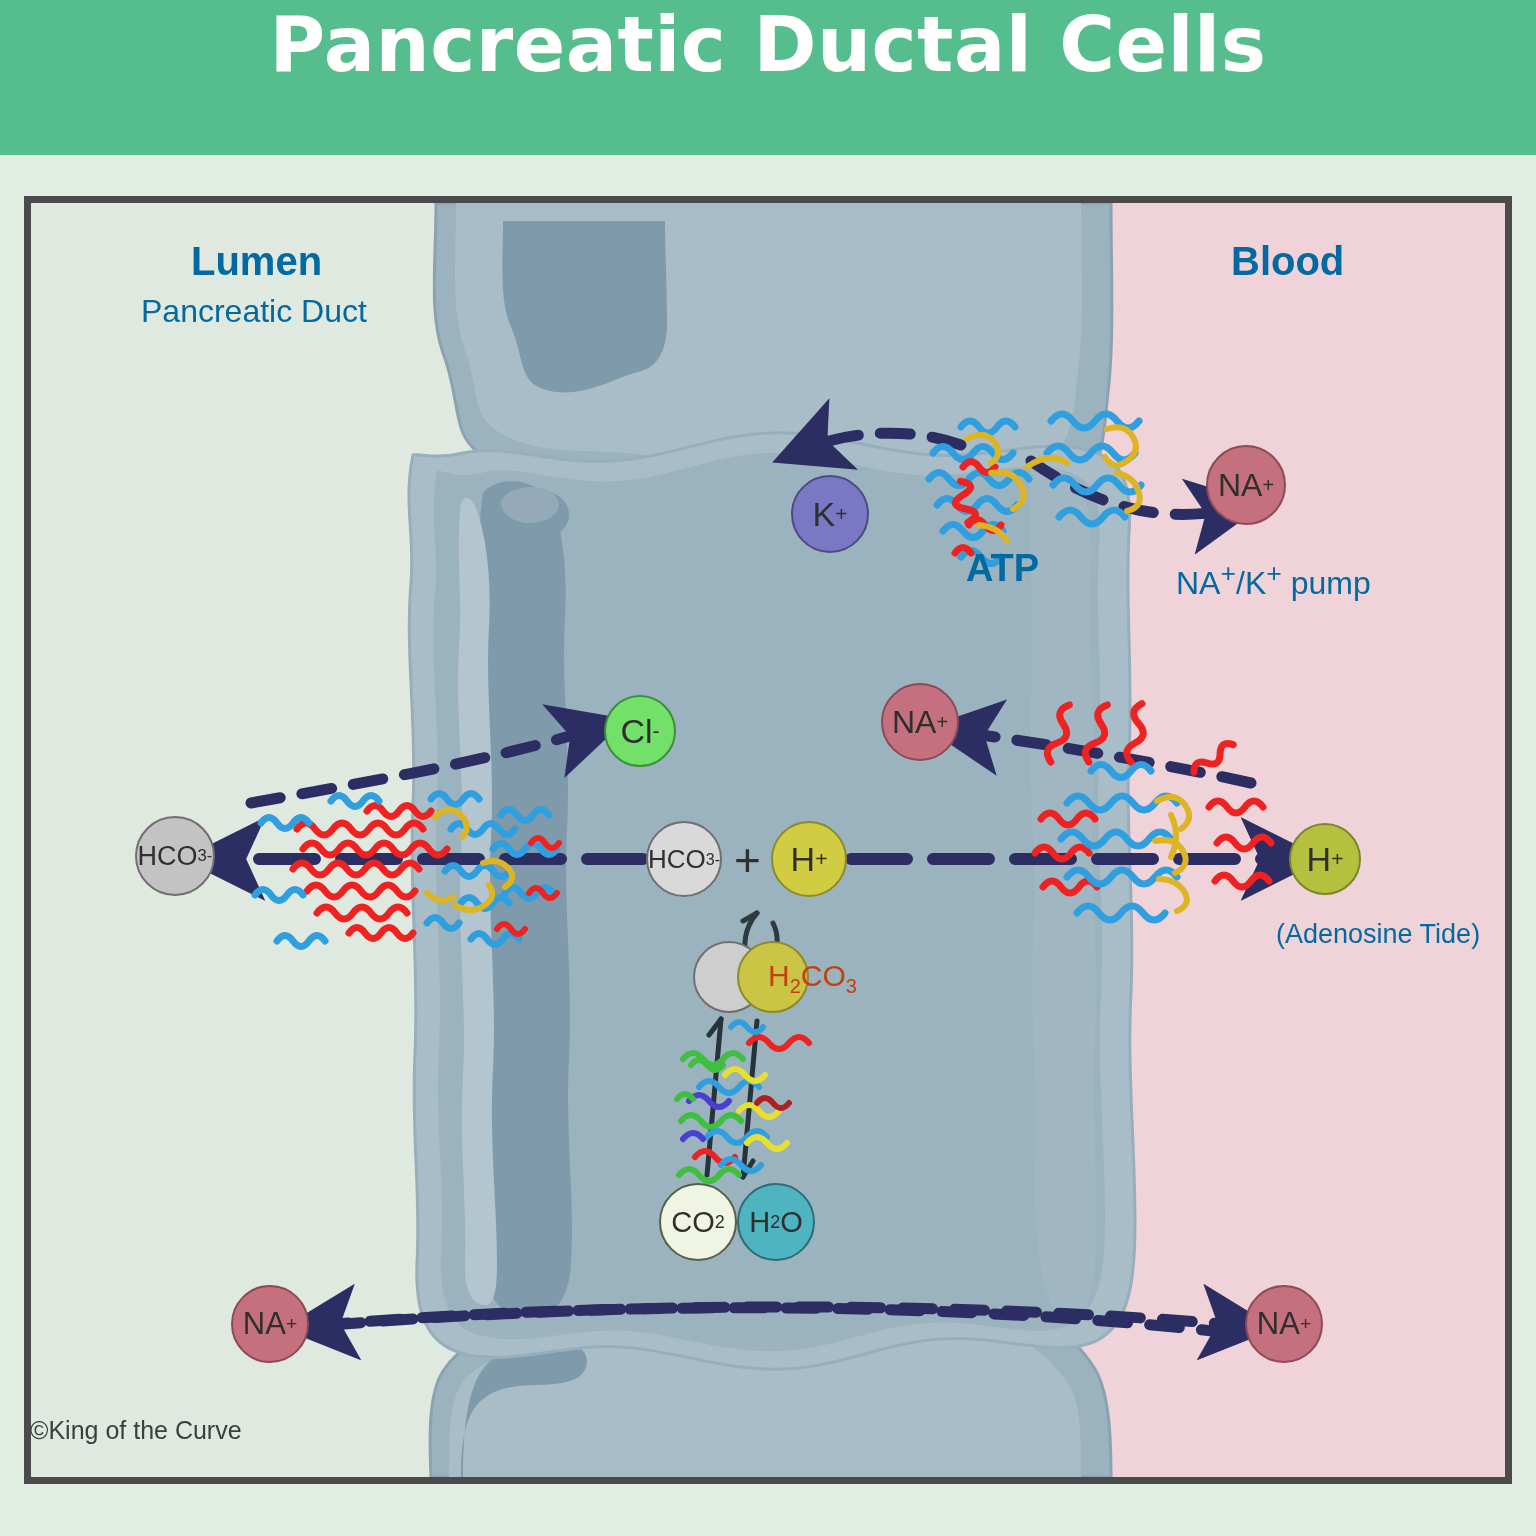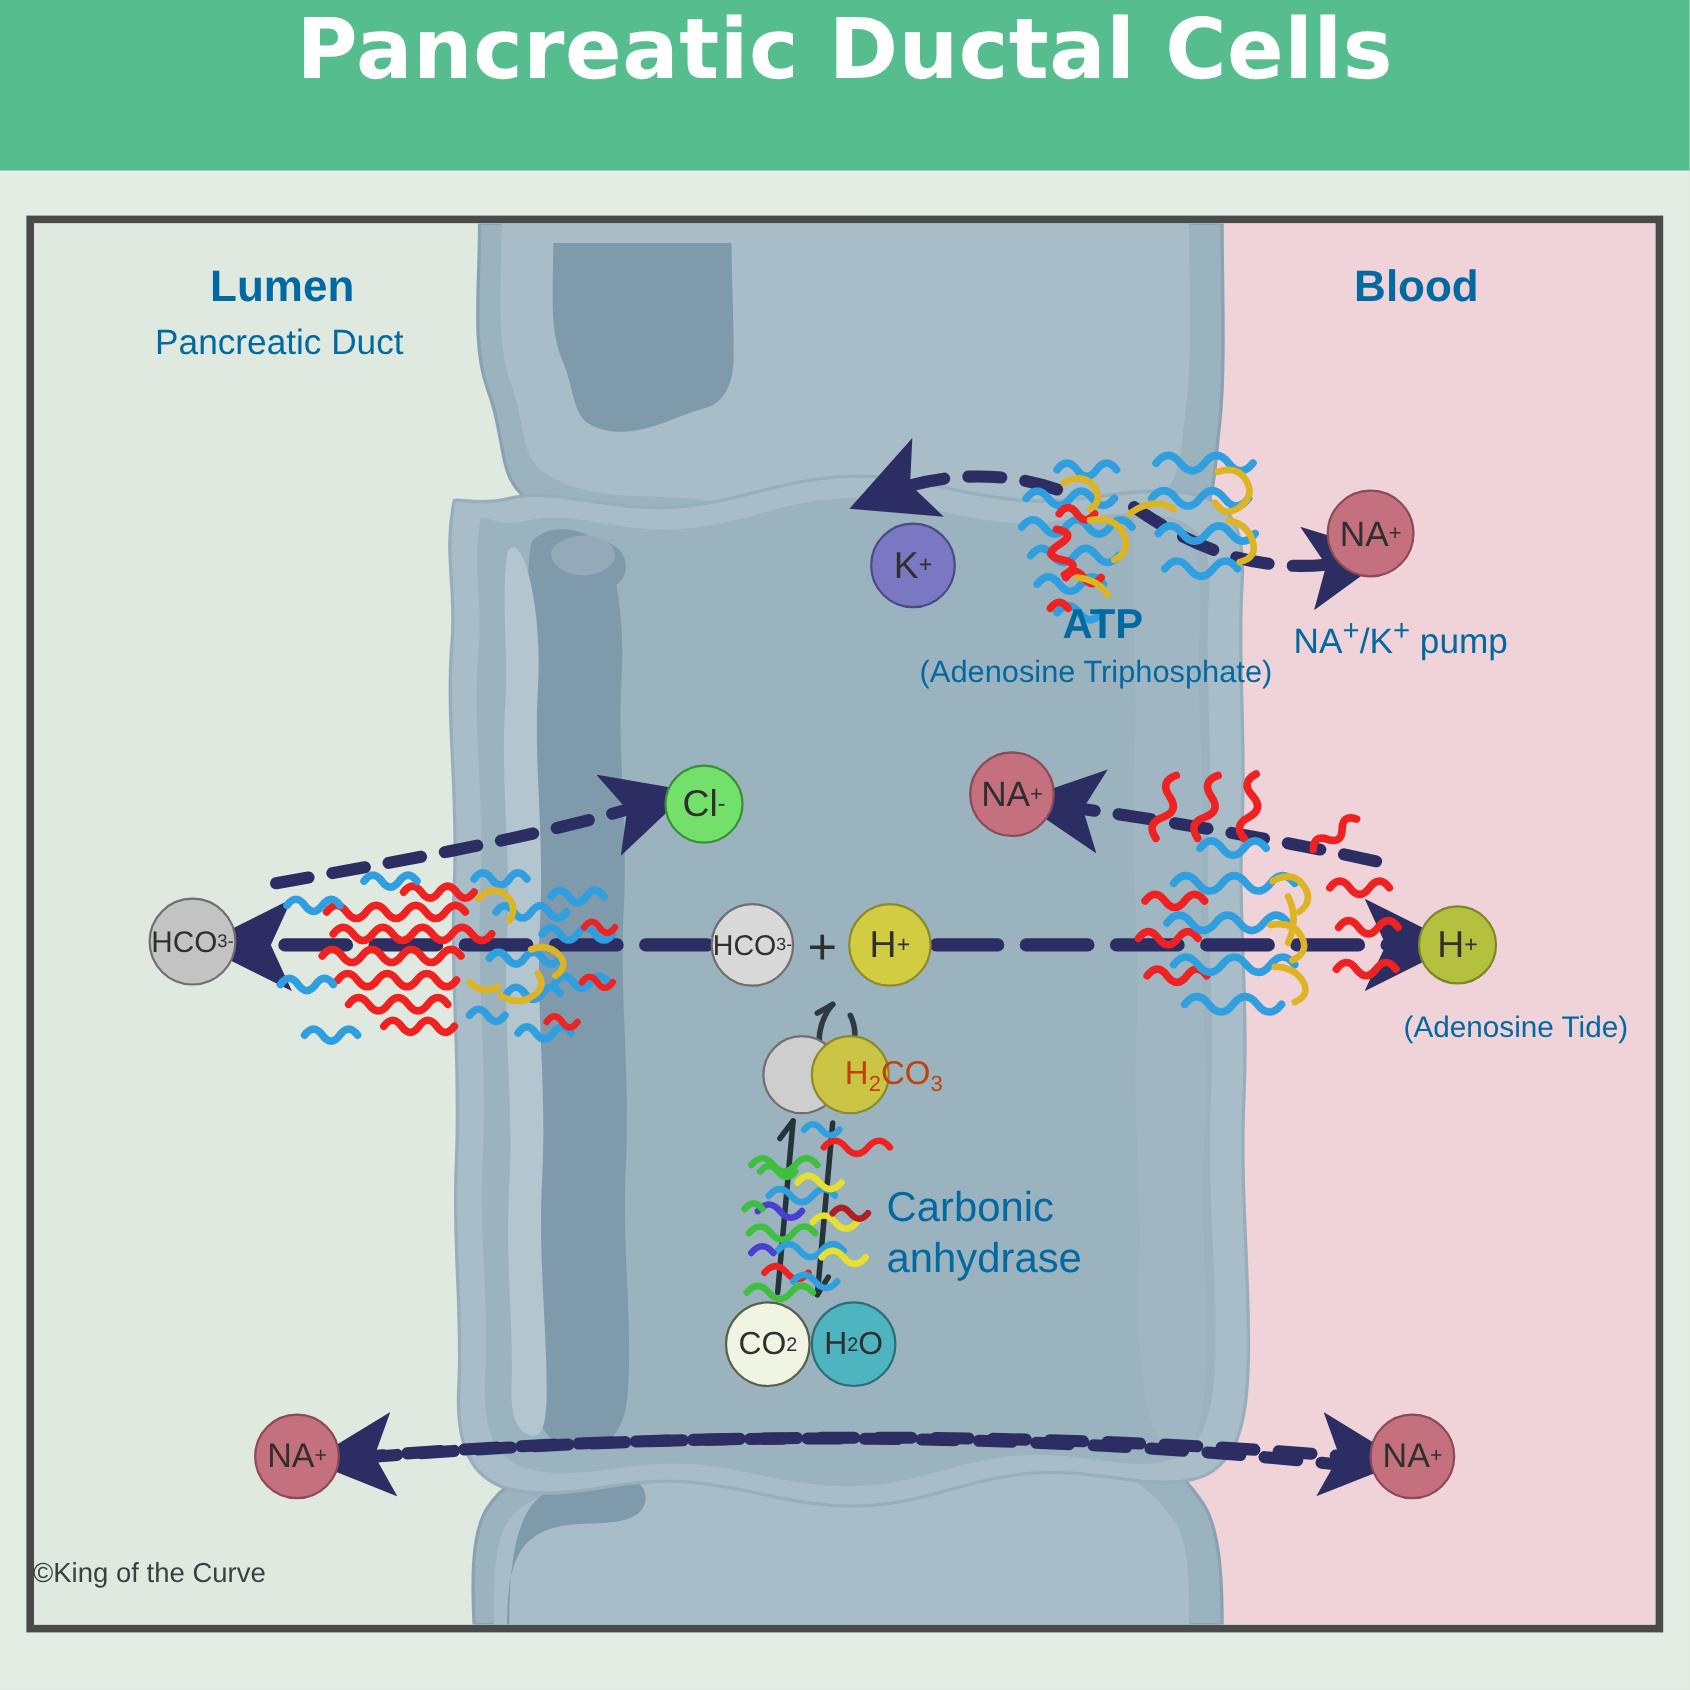--- a/index.html
+++ b/index.html
@@ -345,27 +345,22 @@
           <path stroke="#3fbf3f" d="M646,896 q8,-10 16,0"></path>
         </g>
       </g>
     </svg>
 
     <div class="lbl" id="lumen-title">Lumen</div>
     <div class="lbl" id="lumen-sub">Pancreatic Duct</div>
     <div class="lbl" id="blood-title">Blood</div>
 
     <div class="lbl" id="atp-title">ATP</div>
-    <div class="lbl" id="atp-sub">(Adenosine Triphosphate)</div>
     <div class="lbl" id="pump-label">NA<sup>+</sup>/K<sup>+</sup> pump</div>
 
-    <div class="lbl" id="ca-label">
-      <span>Carbonic</span><br>
-      <span>anhydrase</span>
-    </div>
     <div class="lbl" id="alkaline-label">(Adenosine Tide)</div>
 
     <div class="mol" id="mol-k">K<span class="sup">+</span></div>
     <div class="mol" id="mol-na-top">NA<span class="sup">+</span></div>
     <div class="mol" id="mol-cl">Cl<span class="sup">-</span></div>
     <div class="mol" id="mol-na-mid">NA<span class="sup">+</span></div>
     <div class="mol" id="mol-hco3-left">HCO<span class="sub">3</span><span class="sup">-</span></div>
     <div class="mol" id="mol-hco3-mid">HCO<span class="sub">3</span><span class="sup">-</span></div>
     <div id="plus-sign">+</div>
     <div class="mol" id="mol-h-mid">H<span class="sup">+</span></div>

